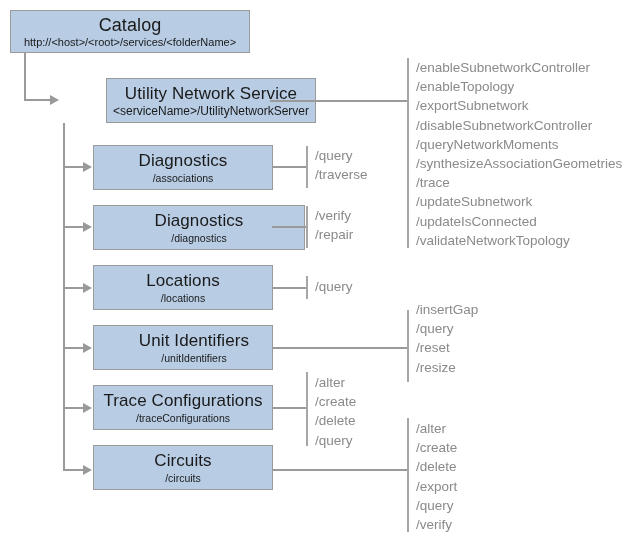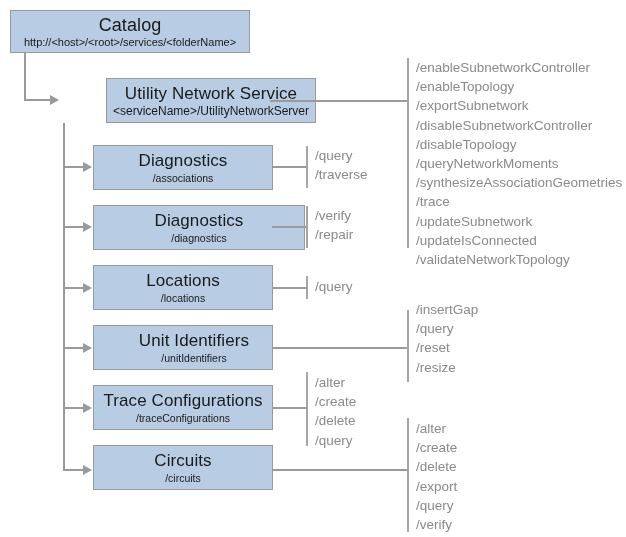--- a/index.html
+++ b/index.html
@@ -99,21 +99,20 @@
   </div>
 
   <div class="conn conn-h" style="left:270px; top:100px; width:138px;"></div>
   <div class="bracket" style="left:407px; top:58px; height:190px;"></div>
 
   <div class="oplist" id="ops-service" style="left:416px; top:58px;">
       <span class="op">/enableSubnetworkController</span>
       <span class="op">/enableTopology</span>
       <span class="op">/exportSubnetwork</span>
       <span class="op">/disableSubnetworkController</span>
-      <span class="op">/disableTopology</span>
       <span class="op">/queryNetworkMoments</span>
       <span class="op">/synthesizeAssociationGeometries</span>
       <span class="op">/trace</span>
       <span class="op">/updateSubnetwork</span>
       <span class="op">/updateIsConnected</span>
       <span class="op">/validateNetworkTopology</span>
     </div>
 
   <div class="conn conn-v" style="left:63px; top:123px; height:348px;"></div>
 

